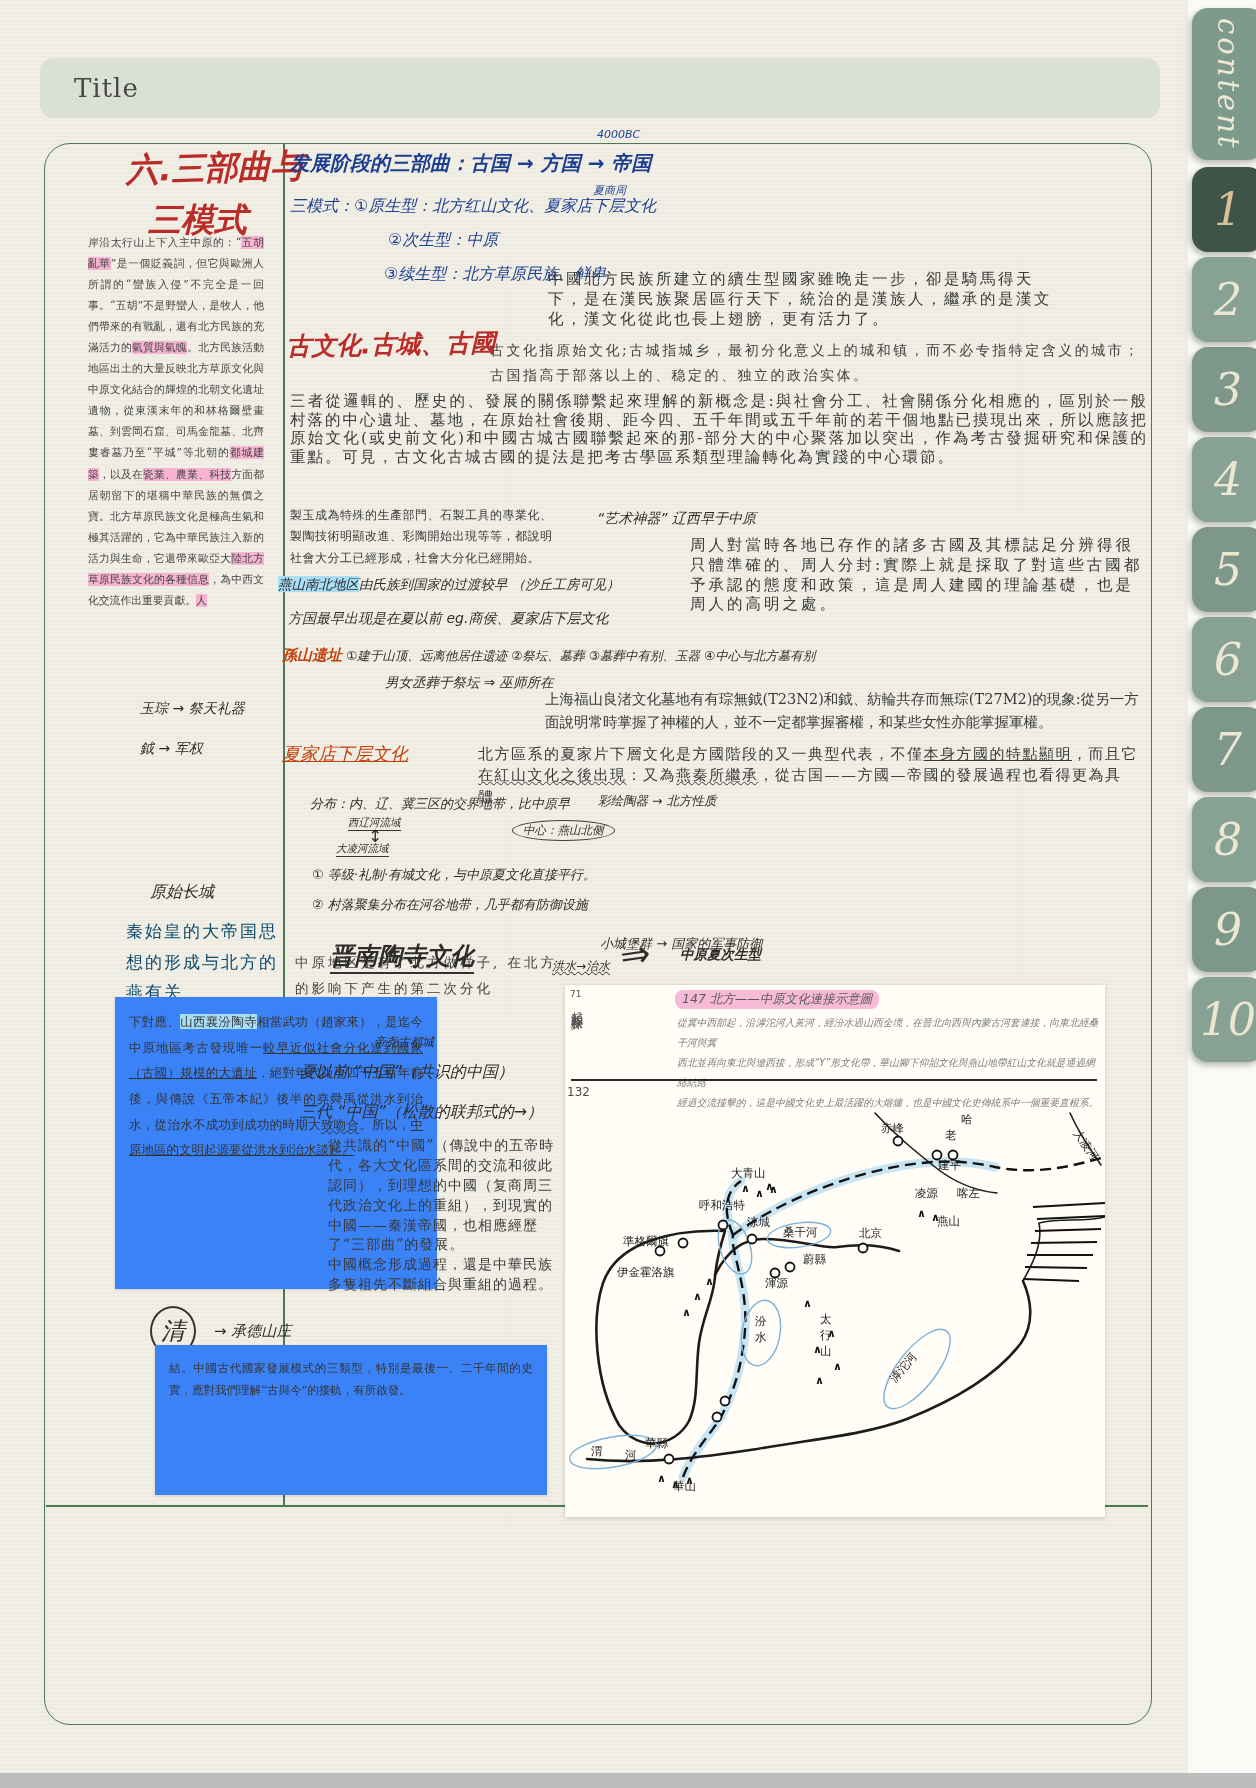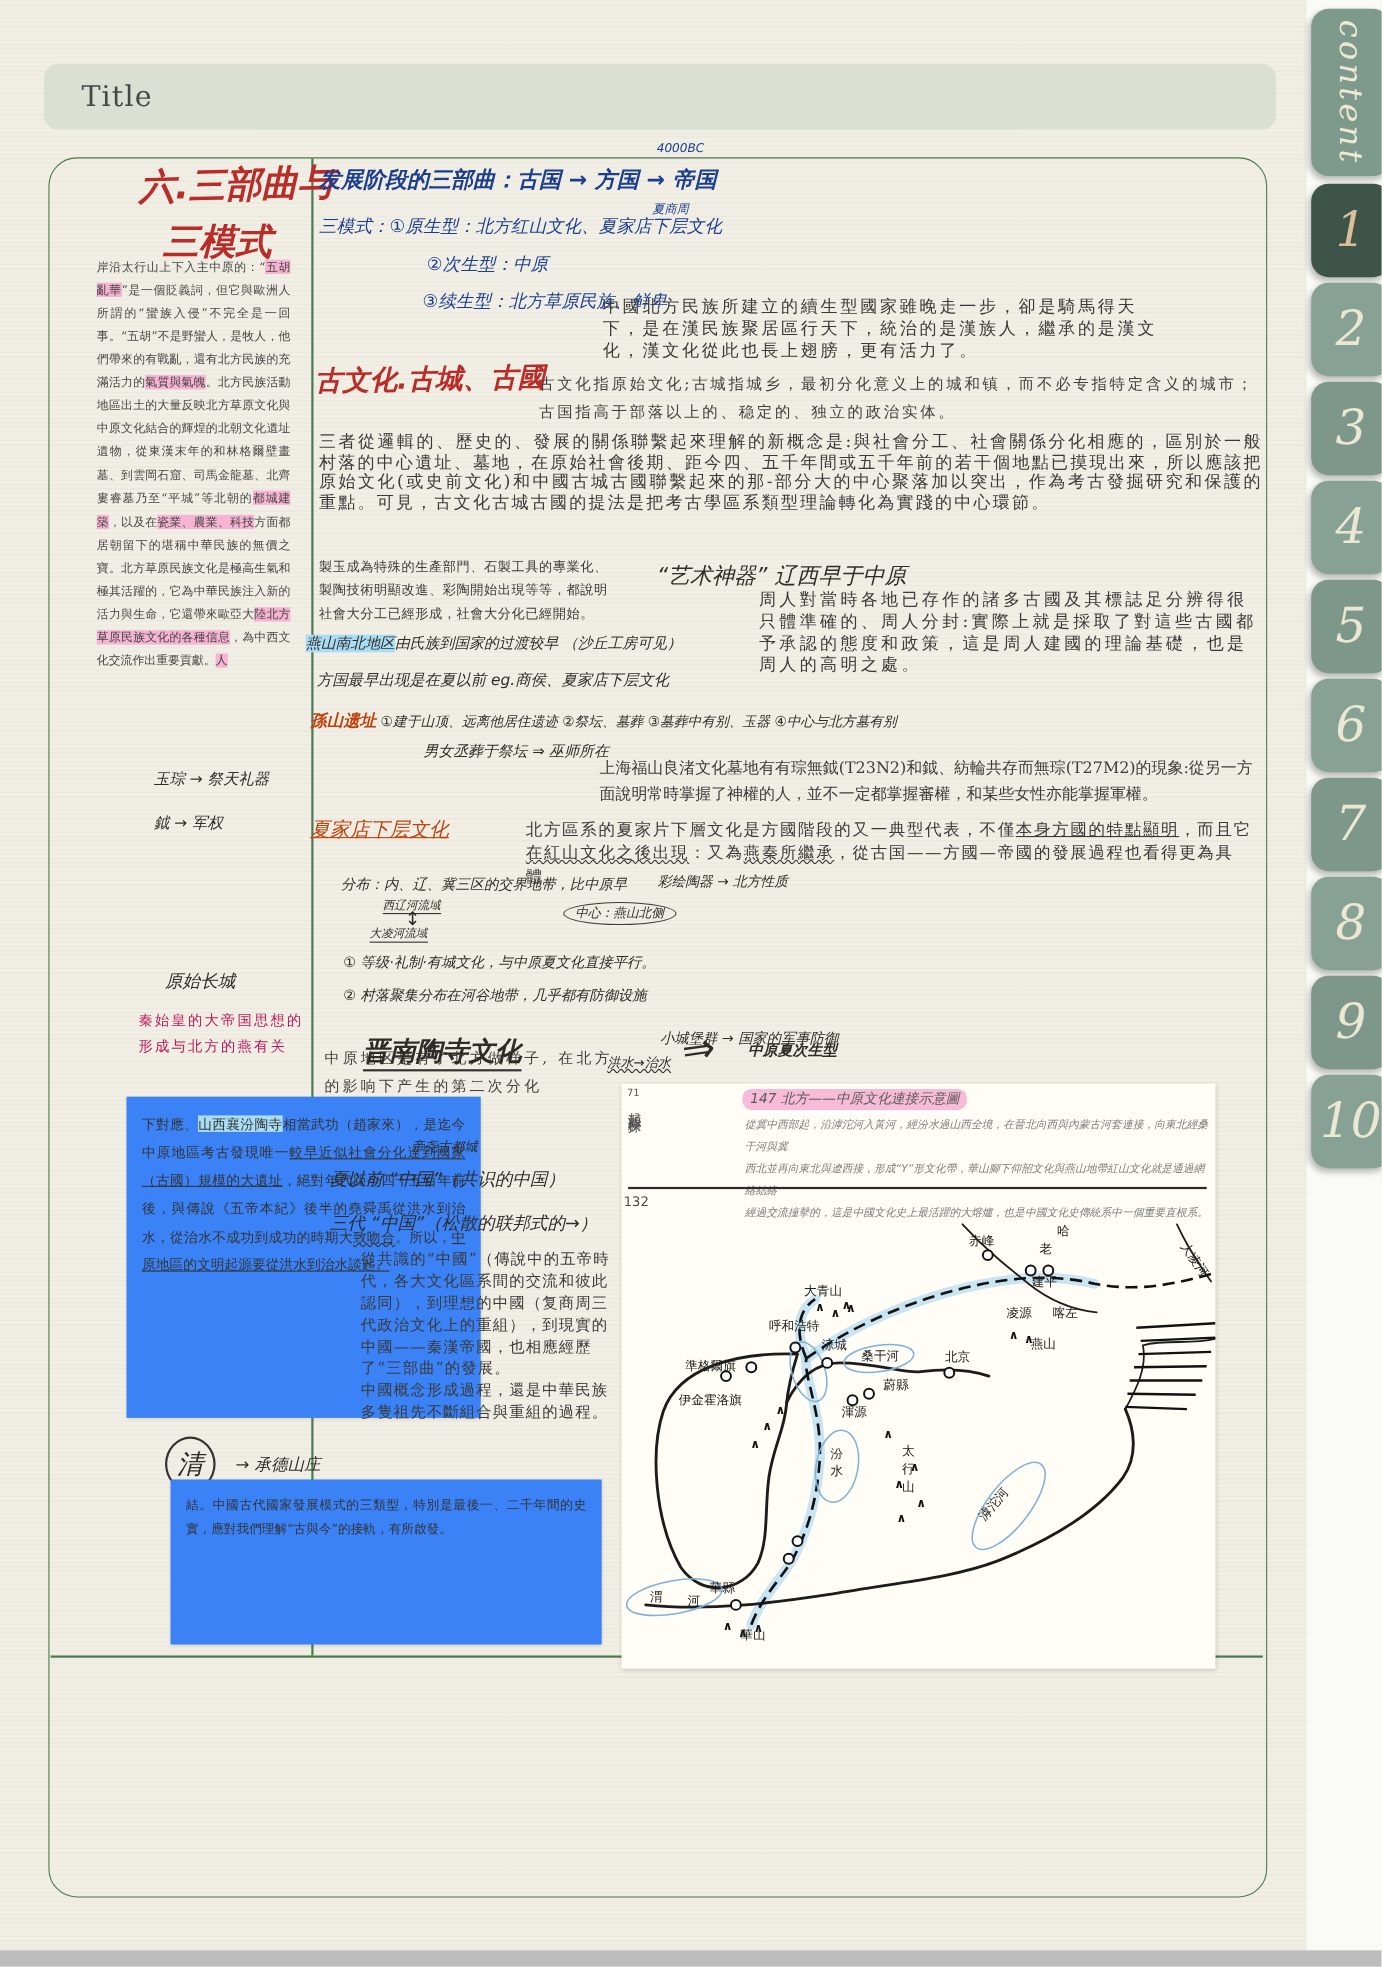--- a/index.html
+++ b/index.html
@@ -77,39 +77,39 @@
 <div class="divider" style="left:46px;top:1505px;width:1102px;height:1.5px;"></div>
 
 <div class="abs hw red z3" style="left:126px;top:146px;font-size:33px;font-weight:bold;transform:rotate(-1.5deg);">六.三部曲与</div>
 <div class="abs hw red z3" style="left:148px;top:198px;font-size:33px;font-weight:bold;">三模式</div>
 
 <div class="abs typed justify z3" style="left:88px;top:232px;width:176px;font-size:10.8px;line-height:1.95;color:#454545;"><span>岸沿太行山上下入主中原的：“</span><span class="hl-pink">五胡亂華</span><span>”是一個貶義詞，但它與歐洲人所謂的“蠻族入侵”不完全是一回事。“五胡”不是野蠻人，是牧人，他們帶來的有戰亂，還有北方民族的充滿活力的</span><span class="hl-pink">氣質與氣魄</span><span>。北方民族活動地區出土的大量反映北方草原文化與中原文化結合的輝煌的北朝文化遺址遺物，從東漢末年的和林格爾壁畫墓、到雲岡石窟、司馬金龍墓、北齊婁睿墓乃至“平城”等北朝的</span><span class="hl-pink">都城建築</span><span>，以及在</span><span class="hl-pink">瓷業、農業、科技</span><span>方面都居朝留下的堪稱中華民族的無價之寶。北方草原民族文化是極高生氣和極其活躍的，它為中華民族注入新的活力與生命，它還帶來歐亞大</span><span class="hl-pink">陸北方草原民族文化的各種信息</span><span>，為中西文化交流作出重要貢獻。</span><span class="hl-pink">人</span></div>
 
 <div class="abs hw blackink z3" style="left:140px;top:700px;font-size:14px;">玉琮 → 祭天礼器</div>
 <div class="abs hw blackink z3" style="left:140px;top:740px;font-size:14px;">鉞 → 军权</div>
 <div class="abs hw blackink z3" style="left:150px;top:882px;font-size:16px;">原始长城</div>
-<div class="abs typed z3" style="left:126px;top:916px;width:158px;font-size:13px;line-height:1.8;letter-spacing:2px;color:#be185d;font-family:Liberation Serif, serif;">秦始皇的大帝国思想的形成与北方的燕有关</div>
+<div class="abs typed z3" style="left:126px;top:916px;width:158px;font-size:17px;line-height:1.8;letter-spacing:2px;color:#0c4a6e;">秦始皇的大帝国思想的形成与北方的燕有关</div>
 
 <div class="abs whitebox typed justify" style="left:115px;top:997px;width:322px;height:292px;padding:12px 14px;font-size:12.5px;line-height:2.05;color:#333;box-sizing:border-box;"><span>下對應、</span><span class="hl-blue">山西襄汾陶寺</span><span>相當武功（趙家來），是迄今中原地區考古發現唯一</span><span class="u">較早近似社會分化達到國家（古國）規模的大遺址</span><span>，絕對年代距今四千五百年前後，與傳說《五帝本紀》後半的堯舜禹從洪水到治水，從治水不成功到成功的時期大</span><span class="wavy">致吻合</span><span>。所以，</span><span class="u">中原地區的文明起源要從洪水到治水談起。</span></div>
 
 <div class="abs hw blue z3" style="left:290px;top:150px;font-size:20px;font-weight:bold;">发展阶段的三部曲：古国 → 方国 → 帝国</div>
 <div class="abs hw blue z3" style="left:597px;top:128px;font-size:11px;">4000BC</div>
 <div class="abs hw blue z3" style="left:593px;top:183px;font-size:11px;">夏商周</div>
 <div class="abs hw blue z3" style="left:290px;top:196px;font-size:16px;">三模式：①原生型：北方红山文化、夏家店下层文化</div>
 <div class="abs hw blue z3" style="left:388px;top:230px;font-size:16px;">②次生型：中原</div>
 <div class="abs hw blue z3" style="left:384px;top:264px;font-size:16px;">③续生型：北方草原民族、鲜卑</div>
 
 <div class="abs typed z3" style="left:548px;top:270px;width:506px;font-size:15.5px;letter-spacing:2.5px;line-height:1.28;">中國北方民族所建立的續生型國家雖晚走一步，卻是騎馬得天下，是在漢民族聚居區行天下，統治的是漢族人，繼承的是漢文化，漢文化從此也長上翅膀，更有活力了。</div>
 
 <div class="abs hw red z3" style="left:286px;top:328px;font-size:25px;font-weight:bold;transform:rotate(-1deg);">古文化.古城、古國</div>
 <div class="abs typed z3" style="left:490px;top:338px;width:658px;font-size:14px;letter-spacing:2.5px;line-height:1.75;color:#414141;">古文化指原始文化;古城指城乡，最初分化意义上的城和镇，而不必专指特定含义的城市；古国指高于部落以上的、稳定的、独立的政治实体。</div>
 <div class="abs typed justify z3" style="left:290px;top:392px;width:858px;font-size:15.5px;letter-spacing:2px;line-height:1.2;">三者從邏輯的、歷史的、發展的關係聯繫起來理解的新概念是:與社會分工、社會關係分化相應的，區別於一般村落的中心遺址、墓地，在原始社會後期、距今四、五千年間或五千年前的若干個地點已摸現出來，所以應該把原始文化(或史前文化)和中國古城古國聯繫起來的那-部分大的中心聚落加以突出，作為考古發掘研究和保護的重點。可見，古文化古城古國的提法是把考古學區系類型理論轉化為實踐的中心環節。</div>
 
 <div class="abs typed z3" style="left:290px;top:505px;width:272px;font-size:12px;letter-spacing:0.5px;line-height:1.78;">製玉成為特殊的生產部門、石製工具的專業化、製陶技術明顯改進、彩陶開始出現等等，都說明社會大分工已經形成，社會大分化已經開始。</div>
-<div class="abs hw blackink z3" style="left:597px;top:510px;font-size:20px;">“艺术神器”  辽西早于中原</div>
+<div class="abs hw blackink z3" style="left:597px;top:510px;font-size:14px;">“艺术神器”  辽西早于中原</div>
 <div class="abs typed z3" style="left:690px;top:536px;width:460px;font-size:15.5px;letter-spacing:3px;line-height:1.28;">周人對當時各地已存作的諸多古國及其標誌足分辨得很只體準確的、周人分封:實際上就是採取了對這些古國都予承認的態度和政策，這是周人建國的理論基礎，也是周人的高明之處。</div>
 
 <div class="abs hw blackink z3" style="left:278px;top:576px;font-size:13.5px;"><span><span class="hl-blue">燕山南北地区</span></span><span>由氏族到国家的过渡较早 （沙丘工房可见）</span></div>
 <div class="abs hw blackink z3" style="left:288px;top:610px;font-size:14px;">方国最早出现是在夏以前  eg.商侯、夏家店下层文化</div>
 <div class="abs z3" style="left:282px;top:646px;font-size:12.5px;">
   <span class="hw greenink" style="font-size:15px;font-weight:bold;">孫山遗址</span>
   <span class="hw blackink">①建于山顶、远离他居住遗迹 ②祭坛、墓葬 ③墓葬中有别、玉器 ④中心与北方墓有别</span>
 </div>
 <div class="abs hw blackink z3" style="left:385px;top:674px;font-size:13.5px;">男女丞葬于祭坛 ⇒ 巫师所在</div>
 <div class="abs typed z3" style="left:545px;top:688px;width:600px;font-size:14.5px;line-height:1.58;">上海福山良渚文化墓地有有琮無鉞(T23N2)和鉞、紡輪共存而無琮(T27M2)的現象:從另一方面說明常時掌握了神權的人，並不一定都掌握審權，和某些女性亦能掌握軍權。</div>

